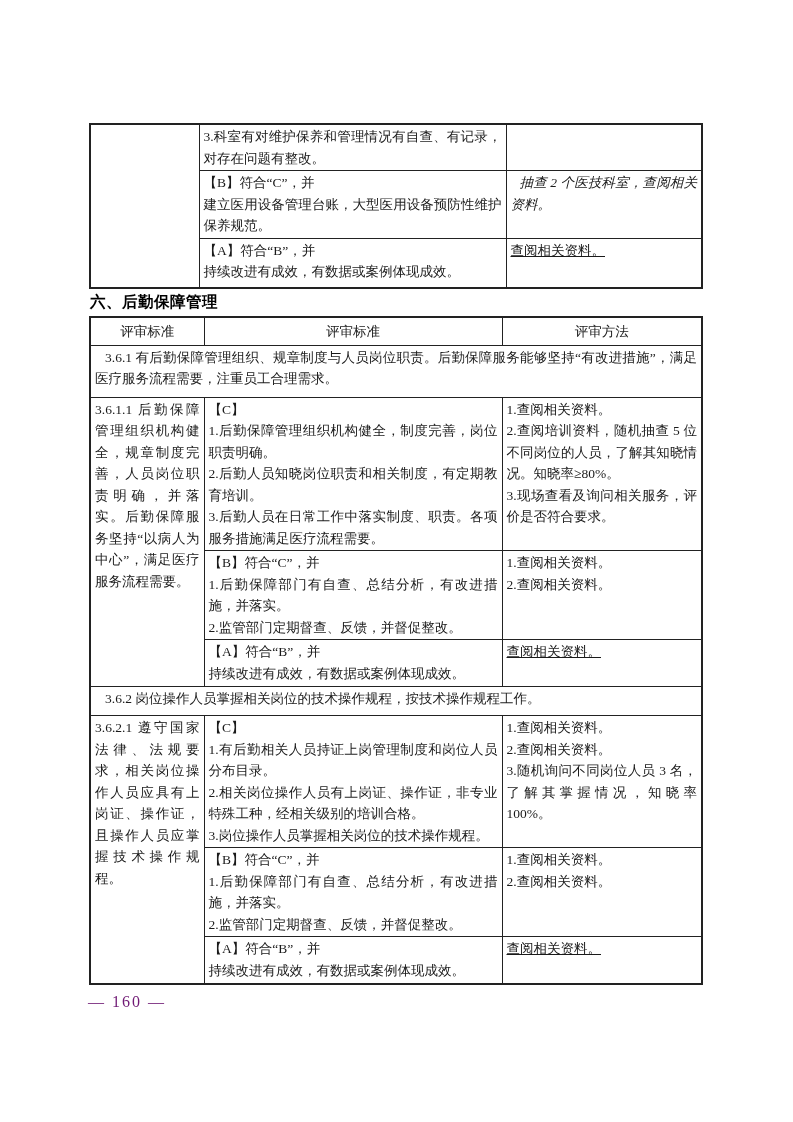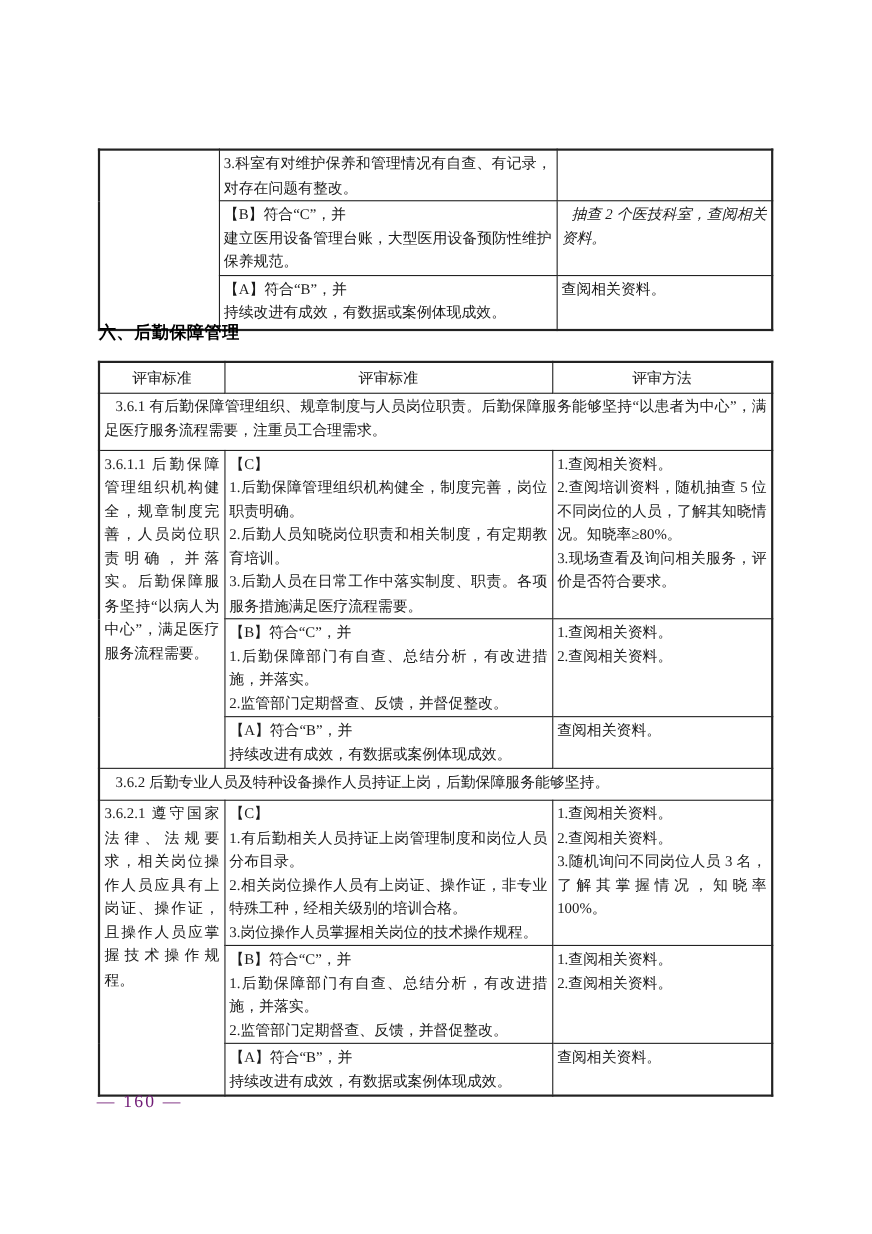--- a/index.html
+++ b/index.html
@@ -13,40 +13,39 @@
     font-family: "Liberation Serif", "DejaVu Serif", serif;
     color: #1a1a1a;
     overflow: hidden;
   }
   table.tbl {
     position: absolute;
     left: 89px;
     border-collapse: collapse;
     table-layout: fixed;
     border: 2px solid #222;
-    margin-top: 12px;
   }
   .tbl td, .tbl th {
     border: 1px solid #222;
     vertical-align: top;
     padding: 1px 4px;
     font-size: 13.5px;
     line-height: 21.5px;
     text-align: justify;
     overflow: hidden;
   }
   .tbl th {
     font-family: "Liberation Sans", "DejaVu Sans", sans-serif;
     font-weight: normal;
     text-align: center;
     vertical-align: middle;
     padding: 2px 4px;
   }
   .ml { white-space: pre-line; }
-  .center { text-align: center; }
+  .center { text-align: center; text-decoration: underline; }
   .indent { text-indent: 9px; font-style: italic; }
   .span-row td { text-indent: 10px; }
   #continuation-table { top: 123px; width: 612px; }
   #review-table { top: 316px; width: 612px; padding-left: 28px; }
   .section-title {
     position: absolute;
     left: 90px;
     top: 292px;
     font-family: "Liberation Sans", "DejaVu Sans", sans-serif;
     font-size: 15.5px;
@@ -113,21 +112,21 @@
         <col style="width:200px">
       </colgroup>
     <tbody>
       <tr class="rh28">
         <th>评审标准</th>
         <th>评审标准</th>
         <th>评审方法</th>
       </tr>
 
       <tr class="rh52 span-row">
-        <td colspan="3" class="ml">3.6.1  有后勤保障管理组织、规章制度与人员岗位职责。后勤保障服务能够坚持“以患者为中心”，满足医疗服务流程需要，注重员工合理需求。</td>
+        <td colspan="3" class="ml">3.6.1  有后勤保障管理组织、规章制度与人员岗位职责。后勤保障服务能够坚持“有改进措施”，满足医疗服务流程需要，注重员工合理需求。</td>
       </tr>
 
       <tr class="rh153">
         <td rowspan="3" class="ml">3.6.1.1 后勤保障管理组织机构健全，规章制度完善，人员岗位职责明确，并落实。后勤保障服务坚持“以病人为中心”，满足医疗服务流程需要。</td>
         <td class="ml">【C】
 1.后勤保障管理组织机构健全，制度完善，岗位职责明确。
 2.后勤人员知晓岗位职责和相关制度，有定期教育培训。
 3.后勤人员在日常工作中落实制度、职责。各项服务措施满足医疗流程需要。</td>
         <td class="ml">1.查阅相关资料。
 2.查阅培训资料，随机抽查 5 位不同岗位的人员，了解其知晓情况。知晓率≥80%。
@@ -140,21 +139,21 @@
         <td class="ml">1.查阅相关资料。
 2.查阅相关资料。</td>
       </tr>
       <tr class="rh47">
         <td class="ml">【A】符合“B”，并
 持续改进有成效，有数据或案例体现成效。</td>
         <td class="ml center">查阅相关资料。</td>
       </tr>
 
       <tr class="rh29 span-row">
-        <td colspan="3" class="ml">3.6.2  后勤专业人员及特种设备操作人员持证上岗，后勤保障服务能够坚持。</td>
+        <td colspan="3" class="ml">3.6.2  岗位操作人员掌握相关岗位的技术操作规程，按技术操作规程工作。</td>
       </tr>
 
       <tr class="rh132">
         <td rowspan="3" class="ml">3.6.2.1 遵守国家法律、法规要求，相关岗位操作人员应具有上岗证、操作证，且操作人员应掌握技术操作规程。</td>
         <td class="ml">【C】
 1.有后勤相关人员持证上岗管理制度和岗位人员分布目录。
 2.相关岗位操作人员有上岗证、操作证，非专业特殊工种，经相关级别的培训合格。
 3.岗位操作人员掌握相关岗位的技术操作规程。</td>
         <td class="ml">1.查阅相关资料。
 2.查阅相关资料。

